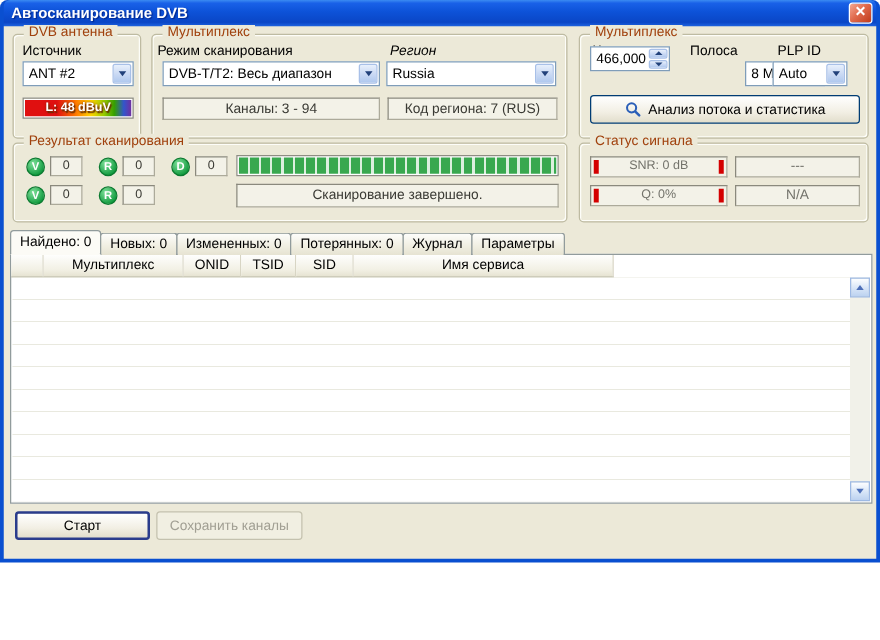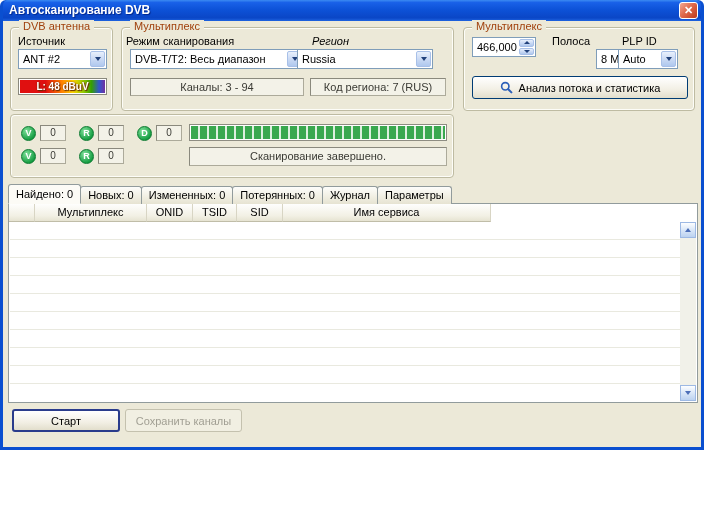--- a/index.html
+++ b/index.html
@@ -129,21 +129,21 @@
     <div class="group" style="left:118px;top:6px;width:333px;height:84px;">
       <span class="caption">Мультиплекс</span>
       <span class="lbl" style="left:4px;top:7px;">Режим сканирования</span>
       <div class="combo" style="left:8px;top:21px;width:174px;">
         <span class="ctxt">DVB-T/T2: Весь диапазон</span>
         <span class="cbtn">
           <i class="arrdn"></i>
         </span>
       </div>
       <span class="lbl" style="left:190px;top:7px;font-style:italic;">Регион</span>
-      <div class="combo" style="left:175px;top:21px;width:136px;">
+      <div class="combo" style="left:187px;top:21px;width:136px;">
         <span class="ctxt">Russia</span>
         <span class="cbtn">
           <i class="arrdn"></i>
         </span>
       </div>
       <div class="sunken" style="left:8px;top:50px;width:174px;height:18px;line-height:16px;">Каналы: 3 - 94</div>
       <div class="sunken" style="left:188px;top:50px;width:136px;height:18px;line-height:16px;">Код региона: 7 (RUS)</div>
     </div>
 
     <div class="group" style="left:460px;top:6px;width:232px;height:84px;">
@@ -181,20 +181,21 @@
       <button class="xpbtn" style="left:8px;top:48px;width:216px;height:23px;">
         <svg width="13" height="13" viewBox="0 0 16 16">
           <circle cx="6.5" cy="6.5" r="4.5" fill="none" stroke="#2B5FB8" stroke-width="2"></circle>
           <line x1="10.2" y1="10.2" x2="14" y2="14" stroke="#2B5FB8" stroke-width="2.5" stroke-linecap="round"></line>
         </svg>
         <span>Анализ потока и статистика</span>
       </button>
     </div>
 
     <div class="group" style="left:7px;top:93px;width:444px;height:64px;">
+      <span class="caption">Результат сканирования</span>
 
       <div class="ind" style="left:10px;top:10px;">
         <span class="circ">V</span>
         <span class="cnt">0</span>
       </div>
       <div class="ind" style="left:68px;top:10px;">
         <span class="circ">R</span>
         <span class="cnt">0</span>
       </div>
       <div class="ind" style="left:126px;top:10px;">
@@ -209,20 +210,37 @@
         <span class="circ">R</span>
         <span class="cnt">0</span>
       </div>
 
       <div class="progress" style="left:178px;top:9px;width:258px;height:17px;">
         <div class="pfill"></div>
       </div>
       <div class="sunken" style="left:178px;top:32px;width:258px;height:19px;line-height:17px;">Сканирование завершено.</div>
     </div>
 
+    <div class="group" style="left:460px;top:93px;width:232px;height:64px;">
+      <span class="caption">Статус сигнала</span>
+
+      <div class="gauge" style="left:8px;top:10px;width:110px;height:17px;">
+        <i class="mark l"></i>
+        <span>SNR: 0 dB</span>
+        <i class="mark r"></i>
+      </div>
+      <div class="sunken" style="left:124px;top:10px;width:100px;height:17px;line-height:15px;color:#73736B;">---</div>
+
+      <div class="gauge" style="left:8px;top:33px;width:110px;height:17px;">
+        <i class="mark l"></i>
+        <span>Q: 0%</span>
+        <i class="mark r"></i>
+      </div>
+      <div class="sunken" style="left:124px;top:33px;width:100px;height:17px;line-height:15px;color:#73736B;">N/A</div>
+    </div>
 
     <div class="tabs">
       <div class="tab active">Найдено: 0</div>
       <div class="tab">Новых: 0</div>
       <div class="tab">Измененных: 0</div>
       <div class="tab">Потерянных: 0</div>
       <div class="tab">Журнал</div>
       <div class="tab">Параметры</div>
     </div>
 

